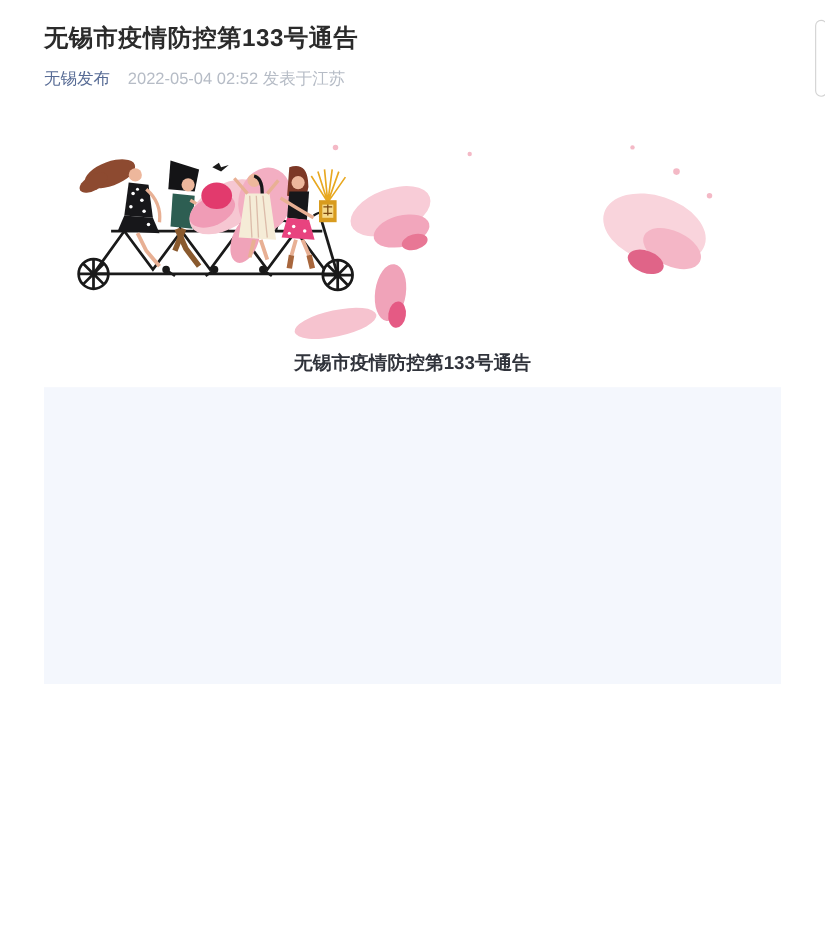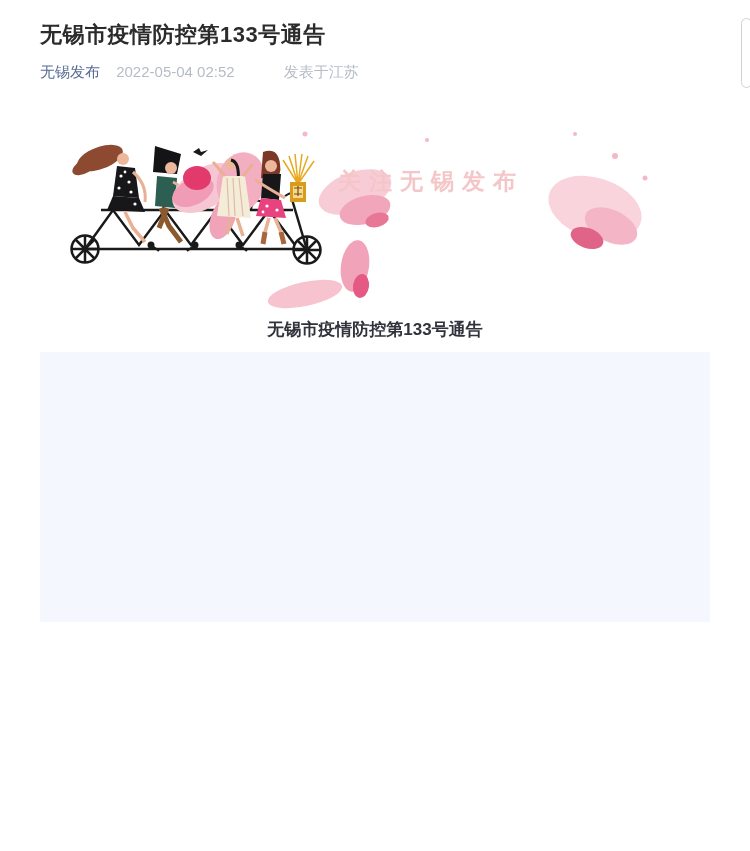--- a/index.html
+++ b/index.html
@@ -22,21 +22,21 @@
   .header{padding:20px 40px 0 40px;}
   .article-title{
     margin:0;
     font-size:22px;line-height:30px;font-weight:700;
     color:#2b2b2b;
     letter-spacing:0.5px;
   }
   .byline{margin-top:13px;font-size:15px;line-height:18px;white-space:nowrap;}
   .byline .account{color:var(--accent-link);margin-right:12px;cursor:pointer;}
   .byline .datetime{color:var(--meta-gray);}
-  .byline .location{color:var(--meta-gray);margin-left:45px;}
+  .byline .location{color:var(--meta-gray);}
   .hero{position:relative;height:186px;margin-top:45px;}
   .hero svg{position:absolute;left:55px;top:0;}
   .watermark{
     position:absolute;left:338px;top:40px;
     font-size:23px;font-weight:700;letter-spacing:8px;
     color:var(--watermark-pink);
     white-space:nowrap;
   }
   .inner-heading{
     margin:6px 40px 0 40px;
@@ -193,21 +193,20 @@
         <ellipse cx="300" cy="140" rx="14" ry="26" fill="#f0a3b9" transform="rotate(8 300 140)"></ellipse>
         <ellipse cx="306" cy="160" rx="8" ry="12" fill="#e55a84" transform="rotate(8 306 160)"></ellipse>
       </g>
 
       <g>
         <ellipse cx="540" cy="82" rx="48" ry="30" fill="#f9d4dc" transform="rotate(18 540 82)"></ellipse>
         <ellipse cx="556" cy="100" rx="28" ry="16" fill="#f4b6c6" transform="rotate(25 556 100)"></ellipse>
         <ellipse cx="532" cy="112" rx="17" ry="10" fill="#e06488" transform="rotate(20 532 112)"></ellipse>
       </g>
     </svg>
-    <div class="watermark">关注无锡发布</div>
   </div>
 
   <div class="inner-heading">无锡市疫情防控第133号通告</div>
 
   <div class="notice-panel">
     </div>
 
   <div class="scrollbar-thumb"></div>
 </div>
 

